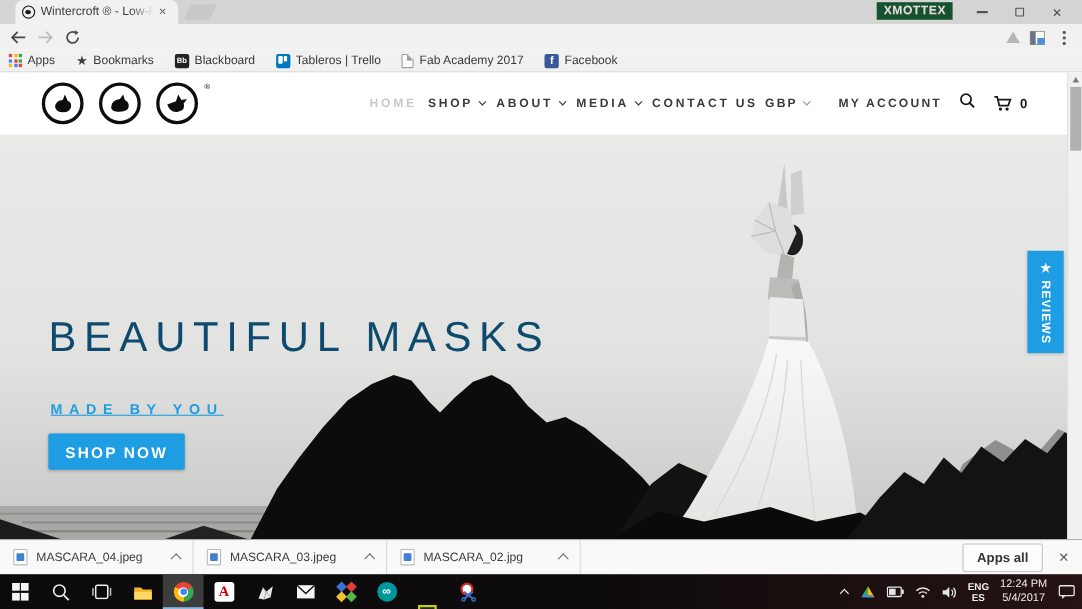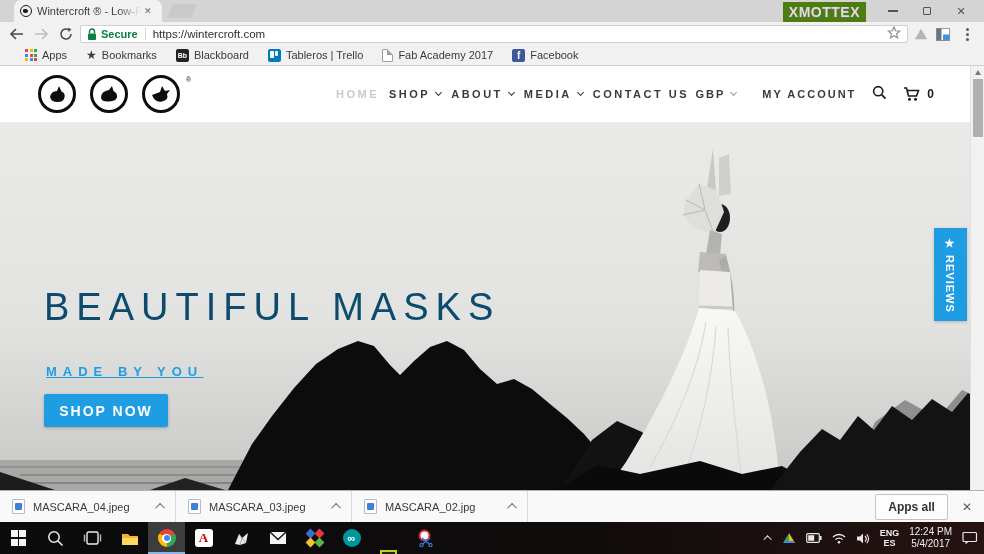--- a/index.html
+++ b/index.html
@@ -14,22 +14,22 @@
   .tab-title { font-size:11px; color:#3c3c3c; white-space:nowrap; overflow:hidden; width:103px; position:relative; }
   .tab-fade { position:absolute; right:0; top:0; width:22px; height:14px;
               background:linear-gradient(90deg, rgba(241,241,241,0), #f1f1f1); }
   .tab-close { font-size:9px; color:#666; margin-left:4px; cursor:default; }
   .favicon { width:12px; height:12px; border:1.5px solid #1a1a1a; border-radius:50%;
              margin-right:5px; position:relative; flex:none; }
   .favicon::after { content:""; position:absolute; left:2px; top:3px; width:5px; height:4px;
                     background:#1a1a1a; border-radius:40% 60% 50% 50%; }
   .newtab-btn { position:absolute; left:170px; top:4px; width:24px; height:14px; background:#c9c9c9;
                 transform:skewX(-22deg); border-radius:2px; }
-  .win-badge { position:absolute; right:118px; top:2px; background:#4d7c0f; color:#dedede;
-               font-size:14px; font-weight:bold; letter-spacing:0.5px; padding:2px 6px;
+  .win-badge { position:absolute; right:118px; top:2px; background:#14532d; color:#dedede;
+               font-size:11px; font-weight:bold; letter-spacing:0.5px; padding:2px 6px;
                text-shadow:0 1px 0 #6a6a6a; }
   .winctl { position:absolute; top:0; height:22px; width:30px; display:flex; align-items:center;
             justify-content:center; color:#535353; }
   .ctl-min { right:76px; } .ctl-max { right:42px; } .ctl-close { right:8px; font-size:11px; }
   .dash { width:10px; height:1.5px; background:#535353; }
   .sq { width:8px; height:8px; border:1.2px solid #535353; border-radius:1px; }
 
   
   .toolbar { position:absolute; left:0; top:22px; width:984px; height:23px; background:#f1f1f1; }
   .navbtn { position:absolute; top:2px; width:20px; height:20px; display:flex; align-items:center; justify-content:center; }
@@ -38,21 +38,21 @@
   .secure { color:#0a8043; font-size:11px; font-weight:bold; margin-left:4px; }
   .ombx-div { width:1px; height:12px; background:#d6d6d6; margin:0 7px; }
   .url { font-size:11.5px; color:#2f2f2f; }
   .ombx-star { margin-left:auto; }
   .ext-icon { position:absolute; top:4px; width:18px; height:16px; display:flex; align-items:center; justify-content:center; }
   .menu-dots { display:flex; flex-direction:column; gap:2px; }
   .menu-dots i { width:3px; height:3px; border-radius:50%; background:#5c5c5c; }
 
   
   .bookmarks { position:absolute; left:0; top:45px; width:984px; height:21px; background:#f1f1f1;
-               border-bottom:1px solid #cfcfcf; display:flex; align-items:center; padding-left:25px; gap:19px; }
+               border-bottom:1px solid #cfcfcf; display:flex; align-items:center; padding-left:8px; gap:19px; }
   .bm { display:flex; align-items:center; gap:5px; font-size:11px; color:#3a3a3a; }
   .apps-grid { display:grid; grid-template-columns:repeat(3,3px); grid-gap:1.5px; }
   .apps-grid i { width:3px; height:3px; }
   .bm-star { color:#3c3c3c; font-size:12px; line-height:12px; }
   .bm-bb { width:13px; height:13px; background:#222; color:#fff; border-radius:2px; font-size:7px;
            font-weight:bold; display:flex; align-items:center; justify-content:center; }
   .bm-trello { width:13px; height:13px; background:#0079bf; border-radius:2px; position:relative; }
   .bm-trello::before { content:""; position:absolute; left:2.5px; top:2.5px; width:3.2px; height:7px; background:#fff; border-radius:1px; }
   .bm-trello::after { content:""; position:absolute; left:7.3px; top:2.5px; width:3.2px; height:5px; background:#fff; border-radius:1px; }
   .bm-page { width:11px; height:13px; background:#fff; border:1px solid #9e9e9e; border-radius:1px; position:relative; }
@@ -181,34 +181,20 @@
       <svg width="15" height="12" viewBox="0 0 15 12">
           <path d="M8 1 L13 6 L8 11 M13 6 H1" stroke="#bdbdbd" stroke-width="1.6" fill="none"></path>
         </svg>
     </div>
     <div class="navbtn" style="left:56px;">
       <svg width="14" height="14" viewBox="0 0 14 14">
           <path d="M12 7 A5 5 0 1 1 9.5 2.7" stroke="#4a4a4a" stroke-width="1.6" fill="none"></path>
           <path d="M9 0.5 L12.5 2.5 L9.5 5 Z" fill="#4a4a4a"></path>
         </svg>
     </div>
-    <div class="omnibox">
-      <svg width="10" height="13" viewBox="0 0 10 13">
-          <rect x="1" y="5.5" width="8" height="6.5" rx="1" fill="#0a8043"></rect>
-          <path d="M2.5 5.5 V3.5 A2.5 2.5 0 0 1 7.5 3.5 V5.5" stroke="#0a8043" stroke-width="1.4" fill="none"></path>
-        </svg>
-      <span class="secure">Secure</span>
-      <span class="ombx-div"></span>
-      <span class="url">https://wintercroft.com</span>
-      <span class="ombx-star">
-        <svg width="14" height="13" viewBox="0 0 14 13">
-            <path d="M7 1 L8.6 4.8 L12.8 5.1 L9.6 7.8 L10.6 11.9 L7 9.7 L3.4 11.9 L4.4 7.8 L1.2 5.1 L5.4 4.8 Z" stroke="#8a8a8a" stroke-width="1.1" fill="none"></path>
-          </svg>
-      </span>
-    </div>
     <div class="ext-icon" style="right:54px;">
       <svg width="14" height="12" viewBox="0 0 14 12">
           <path d="M7 0.8 L13.2 11.2 H0.8 Z" fill="#b5b5b5"></path>
         </svg>
     </div>
     <div class="ext-icon" style="right:32px;">
       <svg width="14" height="13" viewBox="0 0 14 13">
           <rect x="0.5" y="0.5" width="13" height="12" fill="#fff" stroke="#9a9a9a"></rect>
           <rect x="0.5" y="0.5" width="5" height="12" fill="#6b7480"></rect>
           <rect x="7" y="6.5" width="6.5" height="6" fill="#4a90d9"></rect>

